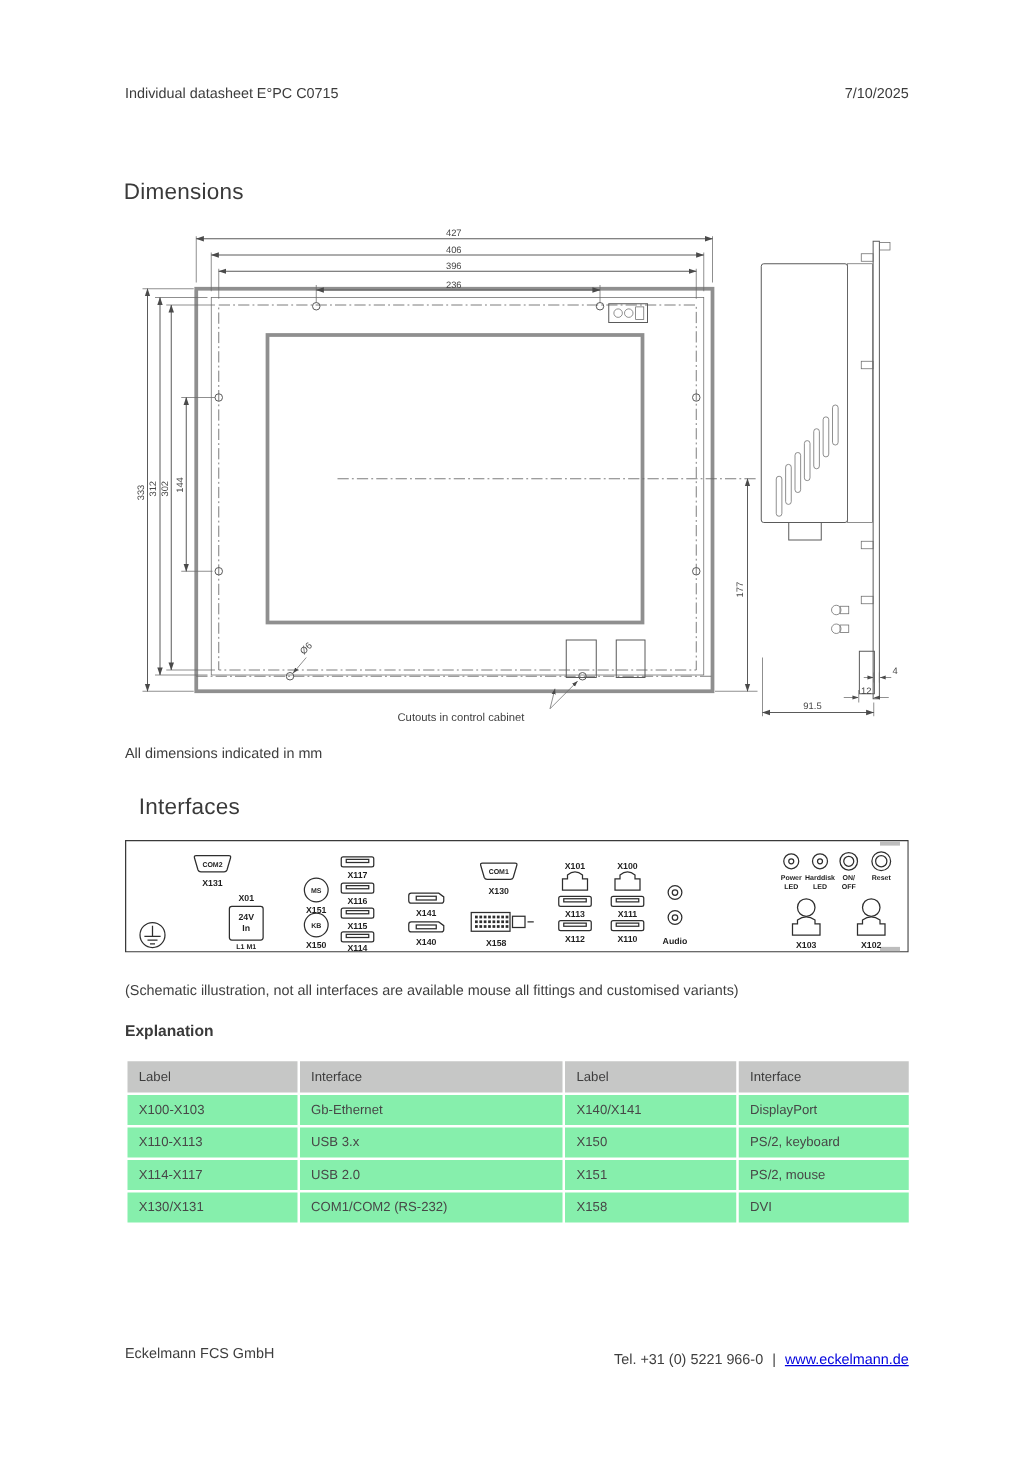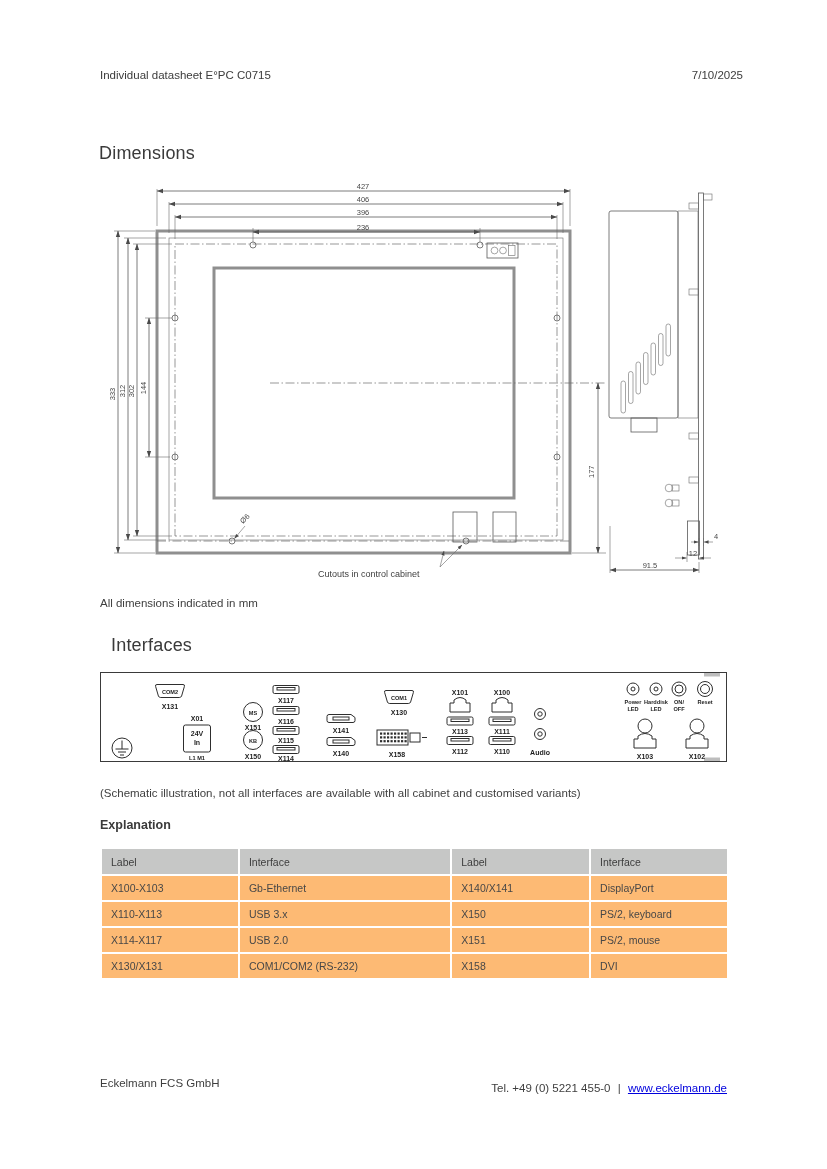--- a/index.html
+++ b/index.html
@@ -4,34 +4,34 @@
 <style>
   * { margin:0; padding:0; box-sizing:border-box; }
   html,body { background:#ffffff; }
   body {
     width:827px; height:1169px; position:relative;
     font-family:"Liberation Sans", sans-serif;
     color:#3e3e3e;
   }
   .abs { position:absolute; }
   .hdr-title { left:100px; top:69px; font-size:11.5px; color:#3c3c3c; }
-  .hdr-date  { right:84px; top:69px; font-size:11.5px; color:#3c3c3c; }
+  .hdr-date  { right:100px; top:69px; font-size:11.5px; color:#3c3c3c; }
   h1.section { position:absolute; left:99px; font-size:18px; font-weight:500; color:#3a3a3a; letter-spacing:.2px; }
   #sec-dimensions { top:143px; }
   #sec-interfaces { top:635px;margin-left:12px; }
   .fig-dim { left:100px; top:181px; width:624px; height:400px; }
   .dim-note { left:100px; top:597px; font-size:11.5px; }
   .if-strip { left:100px; top:672px; width:627px; height:90px; }
   .if-note { left:100px; top:787px; font-size:11.5px; }
   .expl { left:100px; top:818px; font-size:12.5px; font-weight:700; color:#3a3a3a; }
   .tbl-wrap { left:100px; top:847px; width:629px; }
   table { border-collapse:separate; border-spacing:2px; width:100%; }
   th, td { font-size:10.5px; text-align:left; padding:6px 9px 6px 9px; font-weight:400; color:#474747; }
   th { background:#c6c7c6; color:#3d3d3d; height:25px; }
-  td { background:#fdba74; height:24px; }
+  td { background:#86efac; height:24px; }
   .c1 { width:135px; } .c2 { width:209px; } .c3 { width:136px; } .c4 { width:135px; }
   .footer-company { left:100px; top:1077px; font-size:11.5px; }
   .footer-right { right:100px; top:1077px; font-size:11.5px; text-align:right; line-height:22px; }
   .footer-right a { color:#0000dd; text-decoration:underline; }
   svg text { font-family:"Liberation Sans", sans-serif; fill:#474747; }
   .dimtxt { font-size:7.5px; }
   .smalltxt { font-size:9px; fill:#3f3f3f; }
   .ln  { stroke:#5a5a5a; stroke-width:0.8; fill:none; }
   .thin{ stroke:#6a6a6a; stroke-width:0.6; fill:none; }
   .thick{ stroke:#8f8f8f; stroke-width:3; fill:none; }
@@ -346,21 +346,21 @@
     <text x="545" y="86.5" class="plbl">X103</text>
   </g>
   <g>
     <circle cx="597" cy="54" r="7" class="pshape"></circle>
     <path d="M586,76 V67 h4 v-3 q7,-5 14,0 v3 h4 v9 Z" class="pshape"></path>
     <text x="597" y="86.5" class="plbl">X102</text>
   </g>
 </svg>
 </div>
 
-<div class="abs if-note">(Schematic illustration, not all interfaces are available with all cabinet and customised variants)</div>
+<div class="abs if-note">(Schematic illustration, not all interfaces are available mouse all fittings and customised variants)</div>
 
 <div class="abs expl">Explanation</div>
 
 <div class="abs tbl-wrap">
   <table>
     <tbody>
         <tr>
       <th class="c1">Label</th>
       <th class="c2">Interface</th>
       <th class="c3">Label</th>
@@ -390,17 +390,17 @@
       <td>X158</td>
       <td>DVI</td>
     </tr>
   </tbody>
     </table>
 </div>
 
 <div class="abs footer-company">Eckelmann FCS GmbH</div>
 <div class="abs footer-right">
   <div>
-    <span>Tel. +49 (0) 5221 455-0</span>
+    <span>Tel. +31 (0) 5221 966-0</span>
     <span style="margin:0 4px;">|</span>
     <a href="#">www.eckelmann.de</a>
   </div>
 </div>
 
 </body></html>

